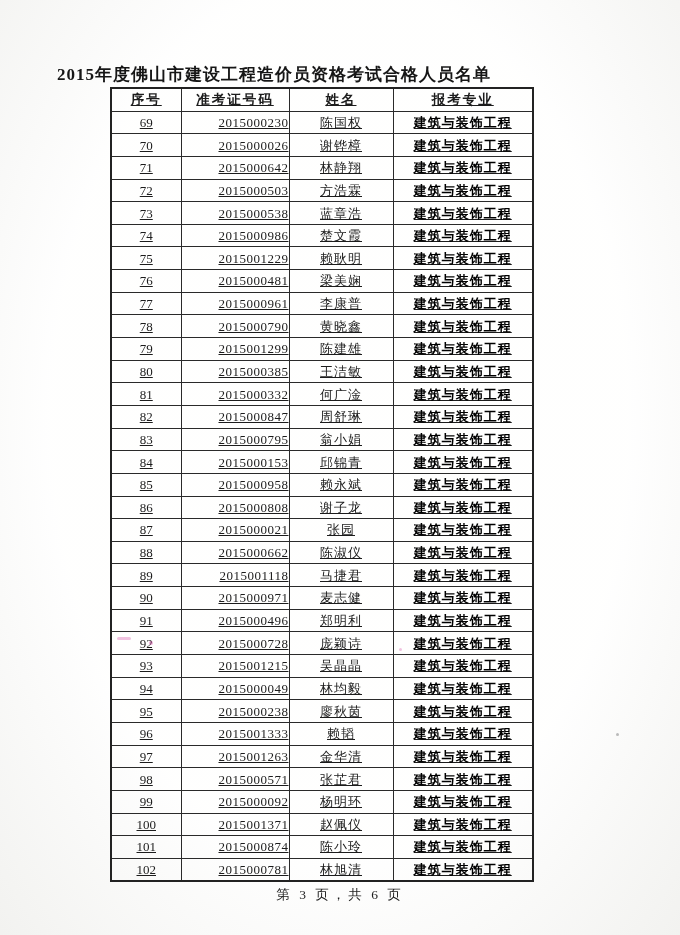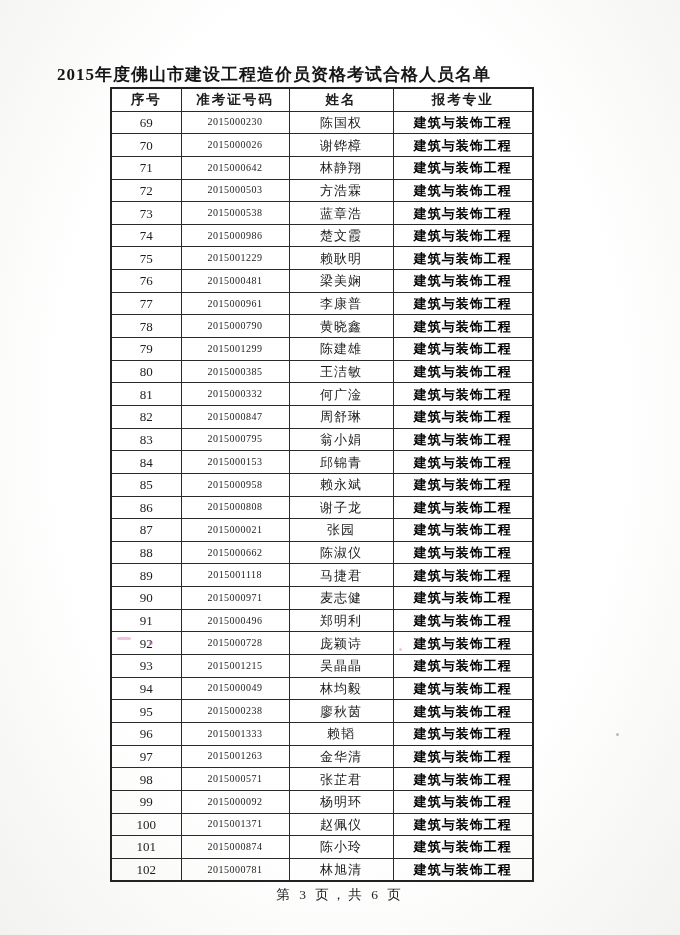--- a/index.html
+++ b/index.html
@@ -35,20 +35,21 @@
   }
   table.roster {
     position: absolute;
     left: 110px;
     top: 87px;
     width: 422px;
     border-collapse: collapse;
     table-layout: fixed;
     border: 2px solid #222;
     background: transparent;
+    text-decoration: underline;
   }
   .roster col.c-serial { width: 70px; }
   .roster col.c-ticket { width: 108px; }
   .roster col.c-name   { width: 104px; }
   .roster col.c-major  { width: 140px; }
   .roster th, .roster td {
     border: 1px solid #2a2a2a;
     height: 21.65px;
     padding: 0;
     text-align: center;
@@ -57,22 +58,23 @@
     line-height: 1;
     white-space: nowrap;
     overflow: hidden;
   }
   .roster th {
     font-weight: bold;
     font-size: 13.5px;
     letter-spacing: 2px;
   }
   .roster td.cell-ticket {
-    font-size: 10px;
+    font-size: 13px;
     letter-spacing: 0.5px;
+    text-align: right;
   }
   .roster td.cell-name {
     letter-spacing: 1px;
   }
   .roster td.cell-major {
     font-weight: bold;
     letter-spacing: 1px;
     color: #000000;
   }
   .page-footer {

